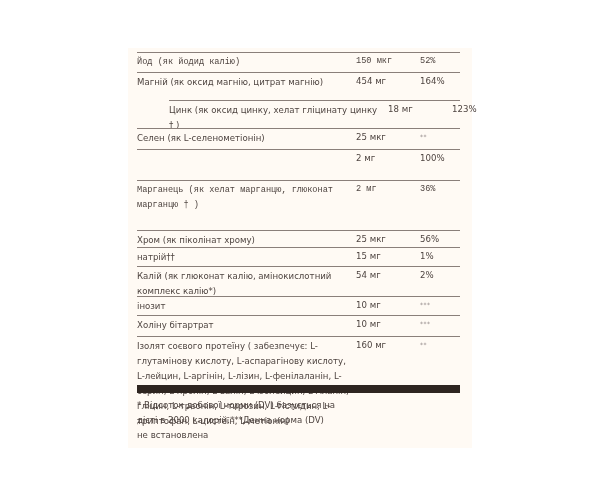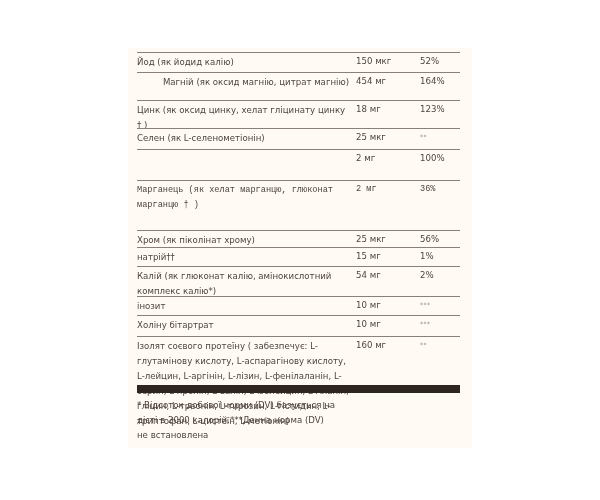--- a/index.html
+++ b/index.html
@@ -17,31 +17,31 @@
     .bar { position: absolute; left: 9px; top: 337px; width: 323px; height: 8px;
            background: #2e2520; }
     .footnote { position: absolute; left: 9px; top: 350px; width: 200px; font-size: 8.6px;
                 line-height: 15px; color: #4e4440; }
   </style>
 </head>
 <body>
 
 <div class="panel">
   <div class="table" id="facts-table">
-      <div class="row" style="height: 19px;">
+      <div class="row" style="height: 19px; font-family: Liberation Mono, monospace;">
         <div class="cell-name">Йод (як йодид калію)</div>
         <div class="cell-amt">150 мкг</div>
         <div class="cell-dv">52%</div>
       </div>
-      <div class="row" style="height: 27px; text-align: right;">
+      <div class="row" style="height: 27px;">
         <div class="cell-name">Магній (як оксид магнію, цитрат магнію)</div>
         <div class="cell-amt">454 мг</div>
         <div class="cell-dv">164%</div>
       </div>
-      <div class="row" style="height: 27px;">
+      <div class="row" style="height: 27px; margin-left: 32px;">
         <div class="cell-name">Цинк (як оксид цинку, хелат гліцинату цинку † )</div>
         <div class="cell-amt">18 мг</div>
         <div class="cell-dv">123%</div>
       </div>
       <div class="row" style="height: 20px;">
         <div class="cell-name">Селен (як L-селенометіонін)</div>
         <div class="cell-amt">25 мкг</div>
         <div class="cell-dv stars">**</div>
       </div>
       <div class="row" style="height: 30px;">

